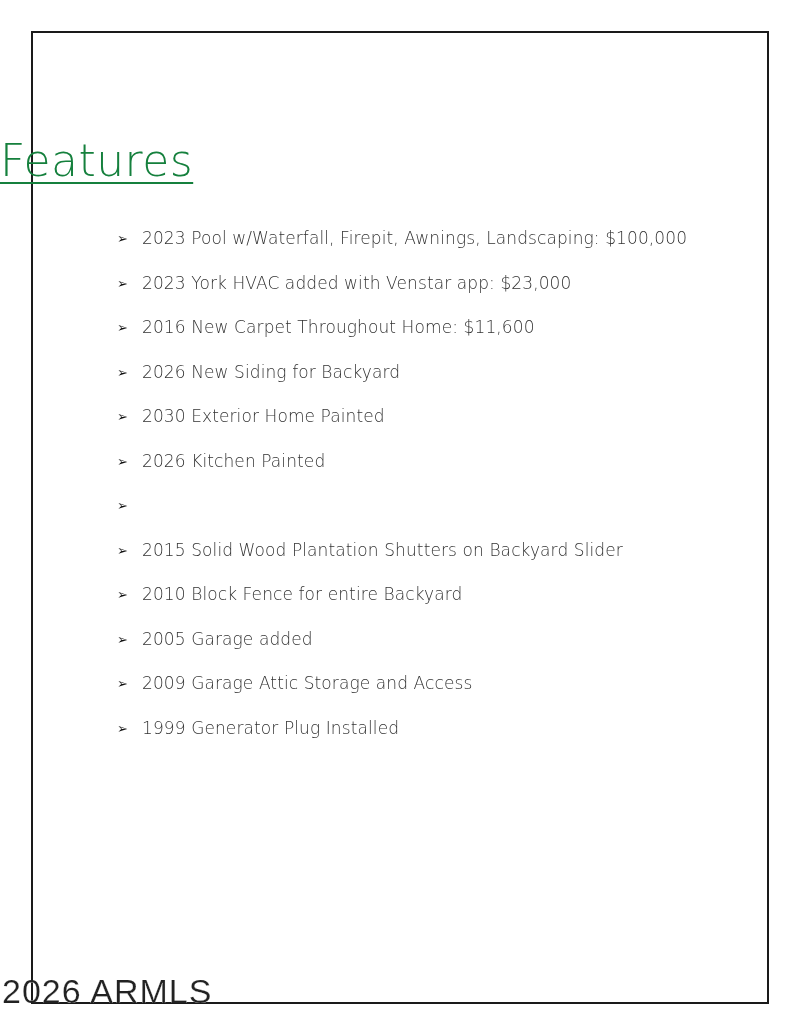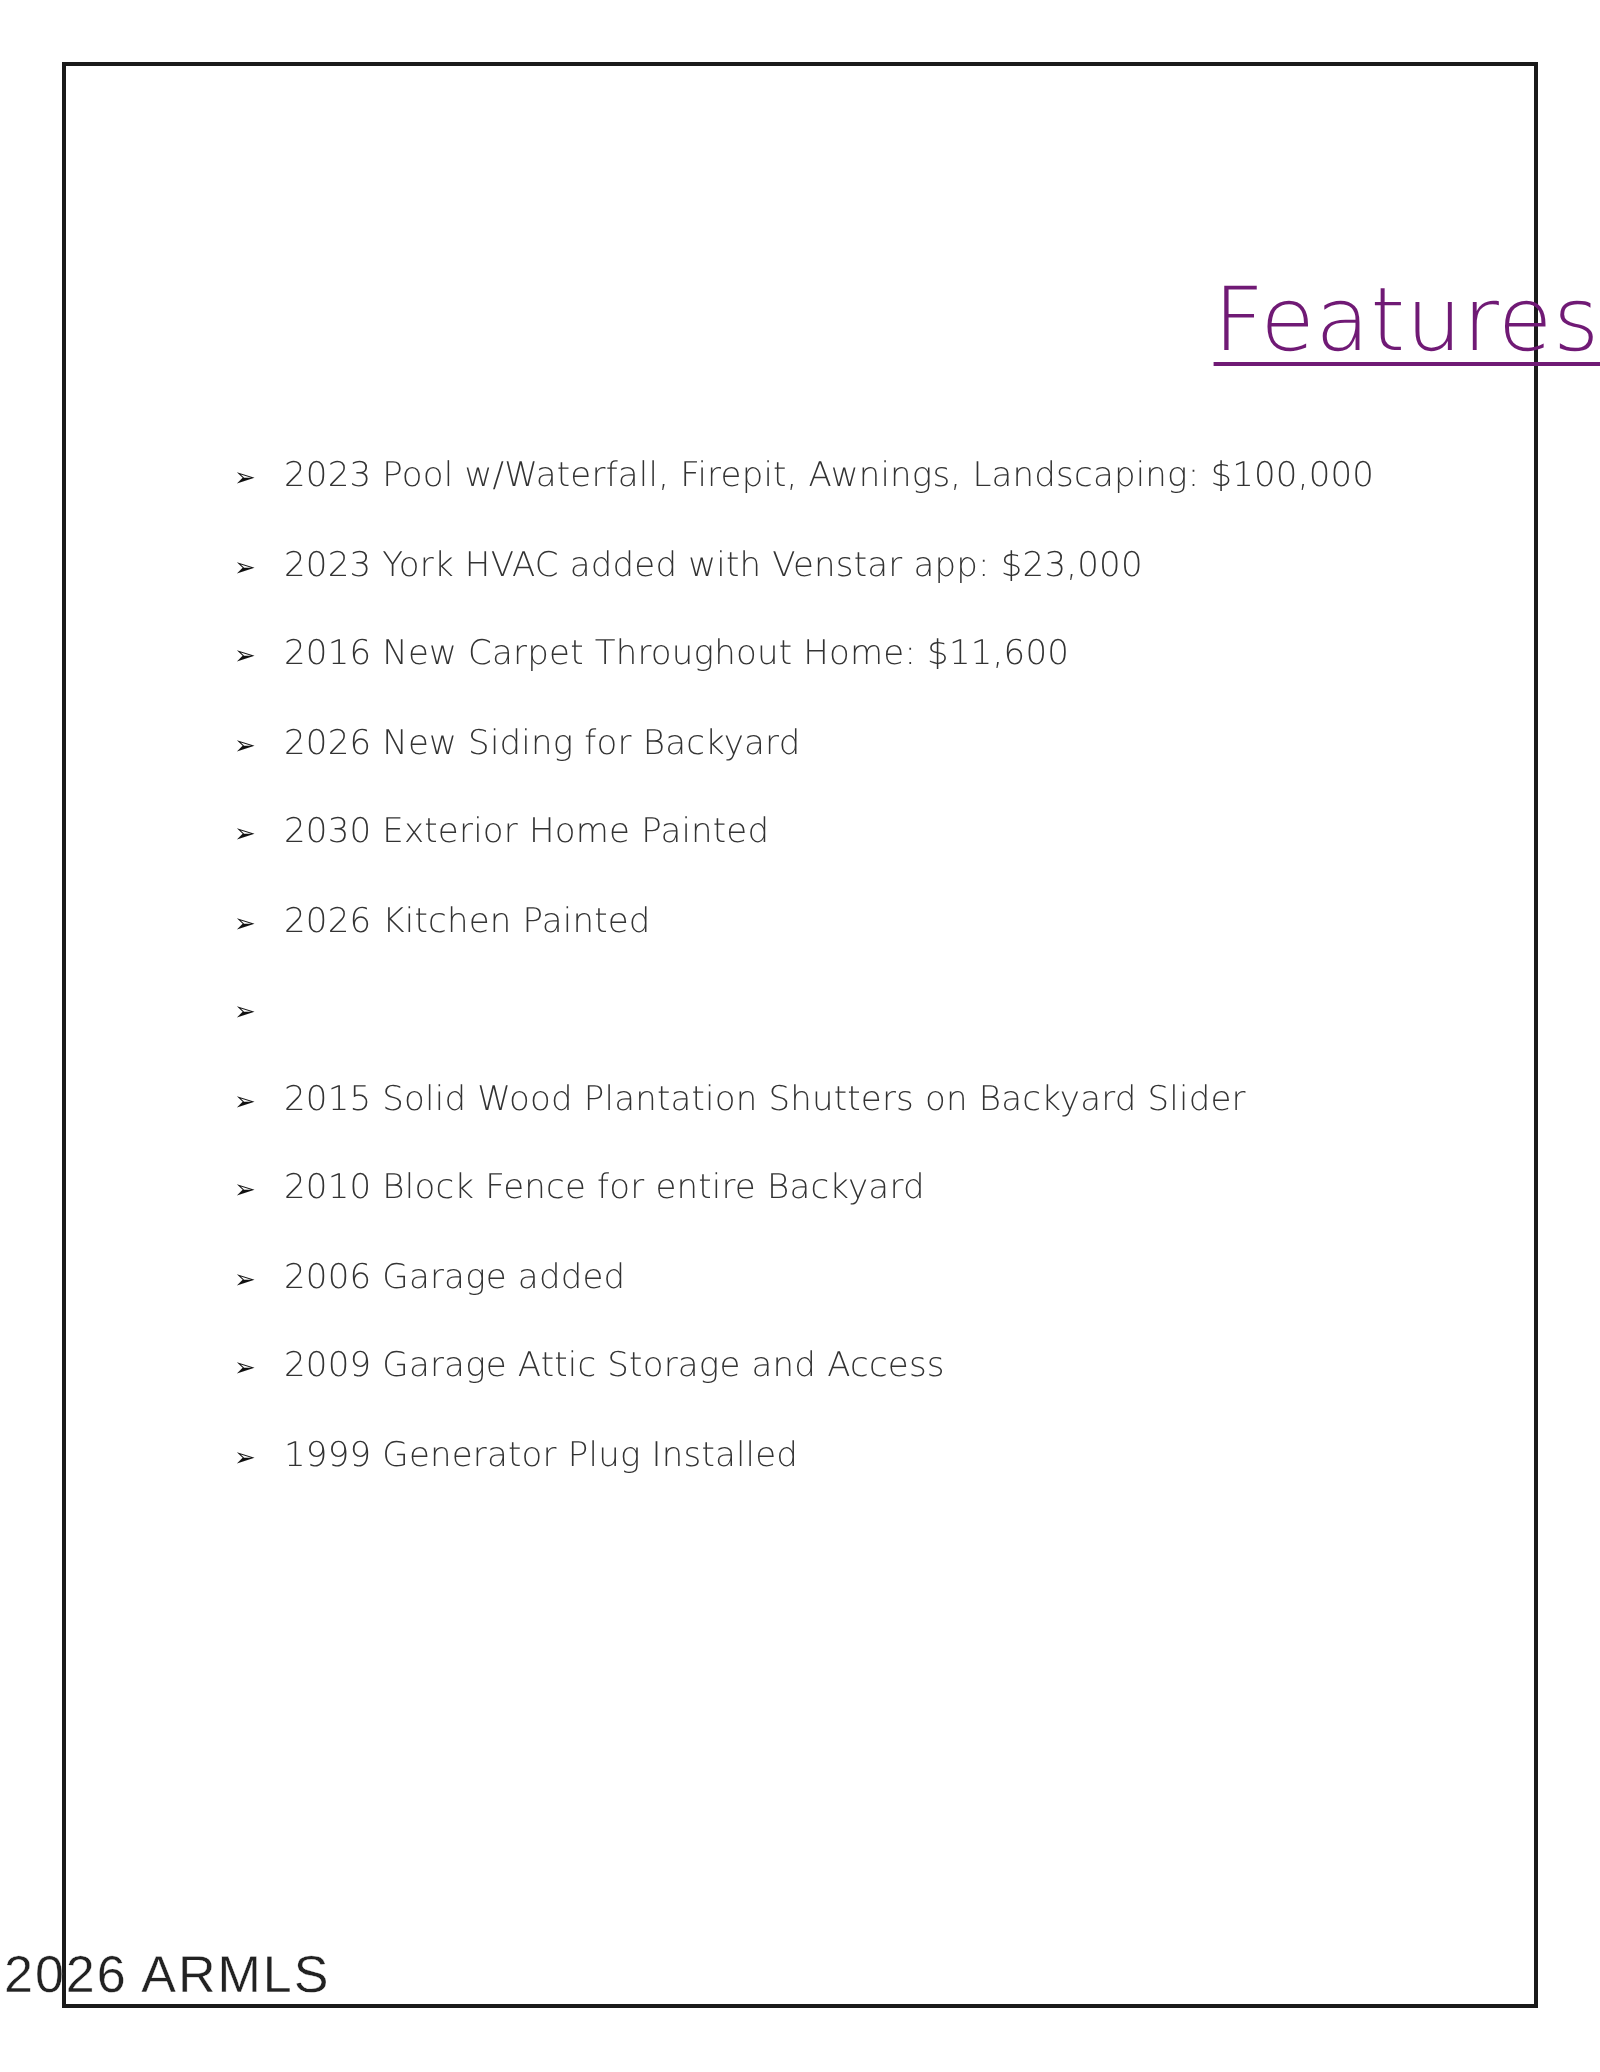--- a/index.html
+++ b/index.html
@@ -2,35 +2,35 @@
 <html><head>
   <meta charset="utf-8">
   <style>
     html, body { margin: 0; padding: 0; background: #ffffff; }
     body { width: 800px; height: 1036px; position: relative; overflow: hidden; font-family: "DejaVu Sans", sans-serif; }
     .page-frame {
       position: absolute; left: 31px; top: 31px; width: 734px; height: 969px;
       border: 2px solid #1a1a1a; box-sizing: content-box;
     }
     .title {
-      position: absolute; left: 0; right: 0; top: 106px; text-align: right;
-      font-family: "DejaVu Sans", sans-serif; font-size: 44px; font-weight: 200; color: #701a75;
+      position: absolute; left: 0; right: 0; top: 106px; text-align: left;
+      font-family: "DejaVu Sans", sans-serif; font-size: 44px; font-weight: 200; color: #15803d;
       letter-spacing: 0.5px;
     }
     .title span { text-decoration: underline; text-decoration-thickness: 2px; text-underline-offset: 6px; }
     .feature-list { position: absolute; left: 117px; top: 228px; margin: 0; padding: 0; list-style: none; }
     .feature-item {
       height: 44.5px; display: flex; align-items: flex-start;
       font-family: "DejaVu Sans", sans-serif; font-size: 17px; color: #333; letter-spacing: 0.1px;
       font-weight: 300;
     }
     .bullet { width: 25px; font-size: 13px; color: #111; padding-top: 3px; }
     .watermark {
       position: absolute; left: 2px; top: 972px; font-family: "Liberation Sans", sans-serif;
-      font-size: 26px; font-weight: 200; color: #222; letter-spacing: 1px;
+      font-size: 34px; font-weight: 200; color: #222; letter-spacing: 1px;
       -webkit-text-stroke: 0.2px #fff;
     }
   </style>
 </head>
 <body>
 
 <div class="page-frame"></div>
 
 <h1 class="title"><span>Features</span></h1>
 
@@ -65,21 +65,21 @@
   <li class="feature-item">
       <span class="bullet">➢</span>
       <span>2015 Solid Wood Plantation Shutters on Backyard Slider</span>
     </li>
   <li class="feature-item">
       <span class="bullet">➢</span>
       <span>2010 Block Fence for entire Backyard</span>
     </li>
   <li class="feature-item">
       <span class="bullet">➢</span>
-      <span>2006 Garage added</span>
+      <span>2005 Garage added</span>
     </li>
   <li class="feature-item">
       <span class="bullet">➢</span>
       <span>2009 Garage Attic Storage and Access</span>
     </li>
   <li class="feature-item">
       <span class="bullet">➢</span>
       <span>1999 Generator Plug Installed</span>
     </li>
 </ul>

